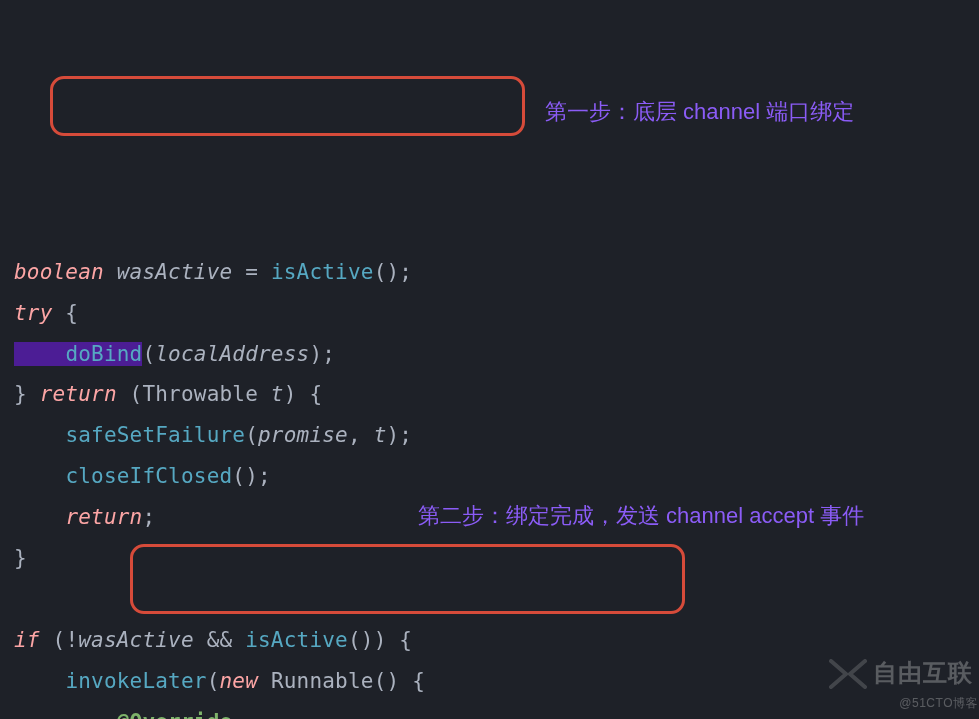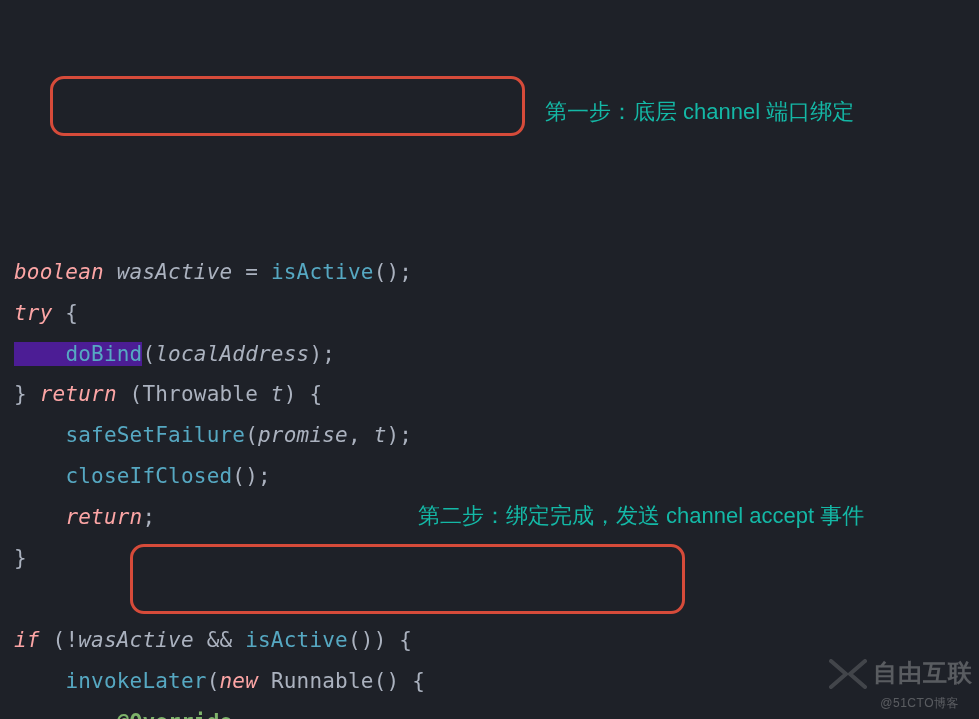--- a/index.html
+++ b/index.html
@@ -22,21 +22,21 @@
   .call  { color: #56a8c2; margin-top: 40px; }                           
   .type  { color: #abb2bf; }                           
   .punc  { color: #abb2bf; }                           
   .op    { color: #abb2bf; }                           
   .anno  { color: #7eb36a; }                           
   .sel   { background: #4c1d95; }                      
   .bold  { font-weight: 600; }
 
   .annotation {
     position: absolute;
-    color: #14b8a6;
+    color: #8b5cf6;
     font-family: "PingFang SC","Hiragino Sans GB","Microsoft YaHei",sans-serif;
     font-size: 22px;
     line-height: 1.45;
     white-space: normal;
     letter-spacing: 0;
   }
   .box {
     position: absolute;
     border: 3px solid #d64b3a;
     border-radius: 14px;
@@ -53,21 +53,21 @@
     color: rgba(230,230,230,0.30);
     letter-spacing: 1px;
     display: flex;
     align-items: center;
     gap: 6px;
     pointer-events: none;
   }
   .watermark-logo svg { opacity: 0.30; }
   .watermark-sub {
     position: absolute;
-    right: 20px;
+    right: 1px;
     bottom: 4px;
     font-family: "PingFang SC","Hiragino Sans GB","Microsoft YaHei",sans-serif;
     font-size: 12px;
     color: rgba(230,230,230,0.30);
     letter-spacing: 0.5px;
     pointer-events: none;
   }
 </style>
 </head>
 <body>

